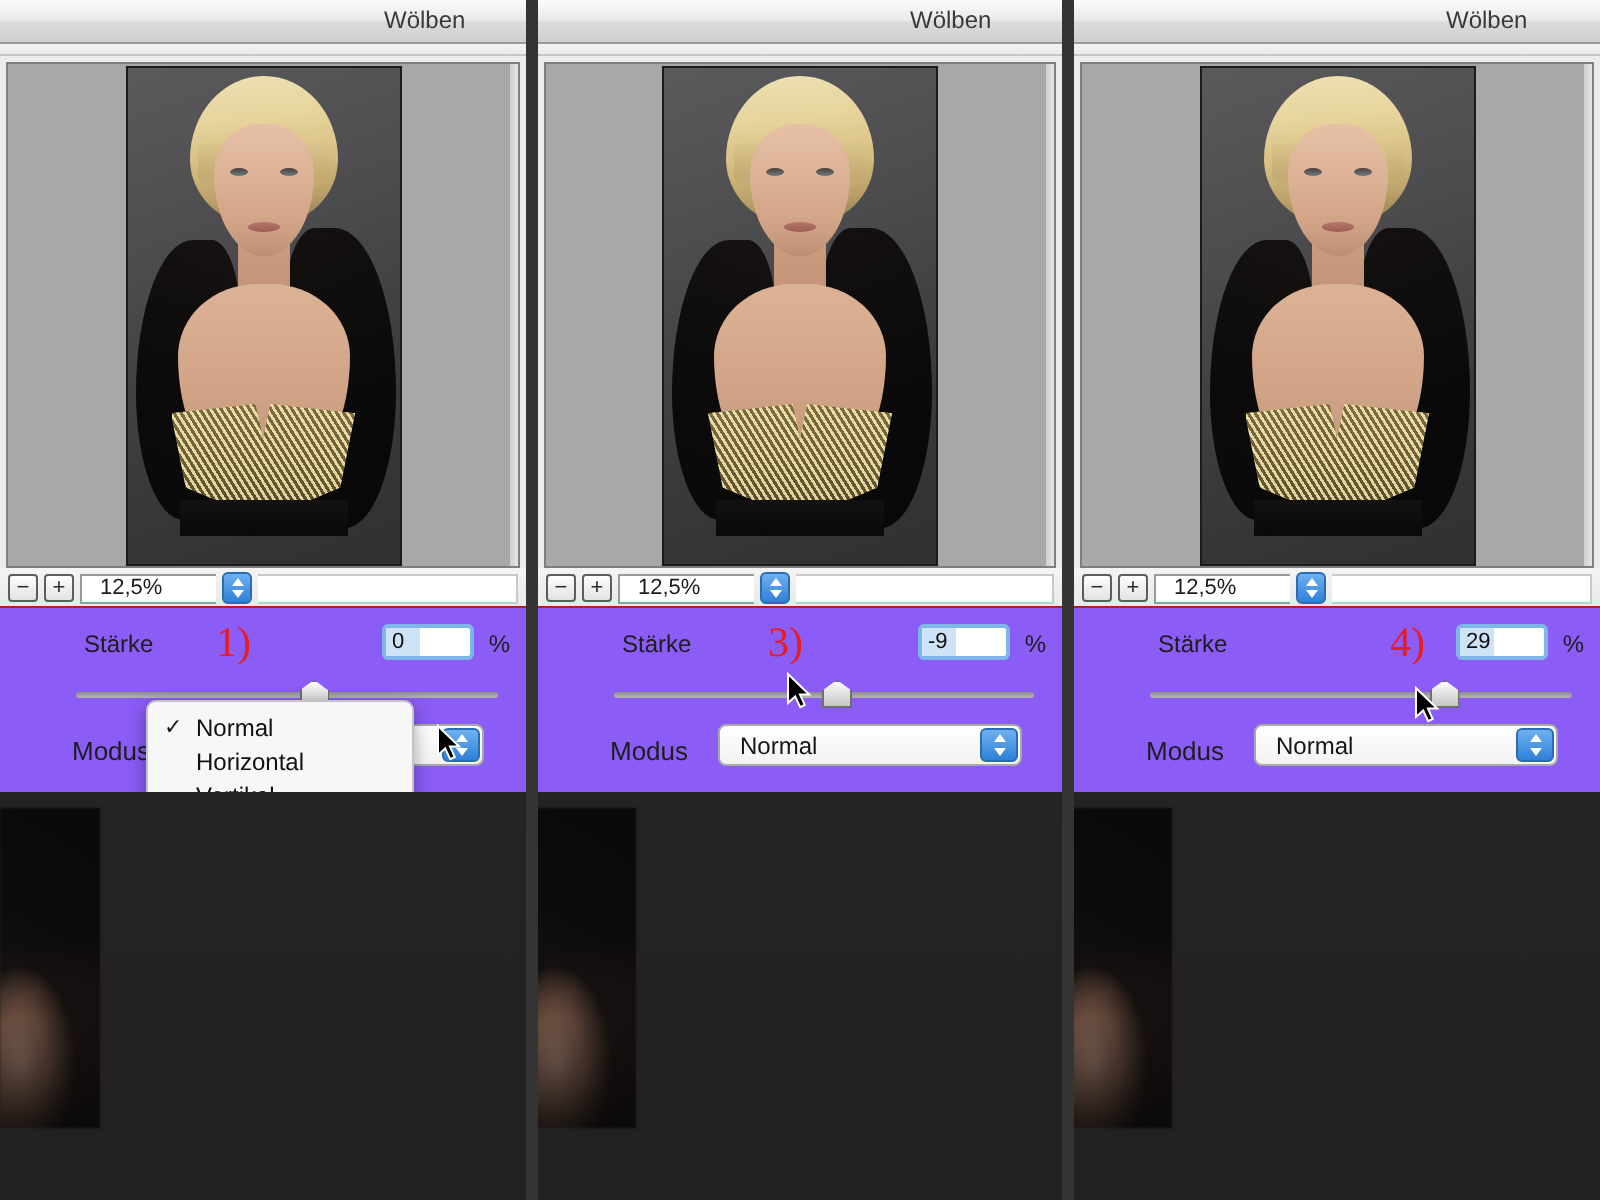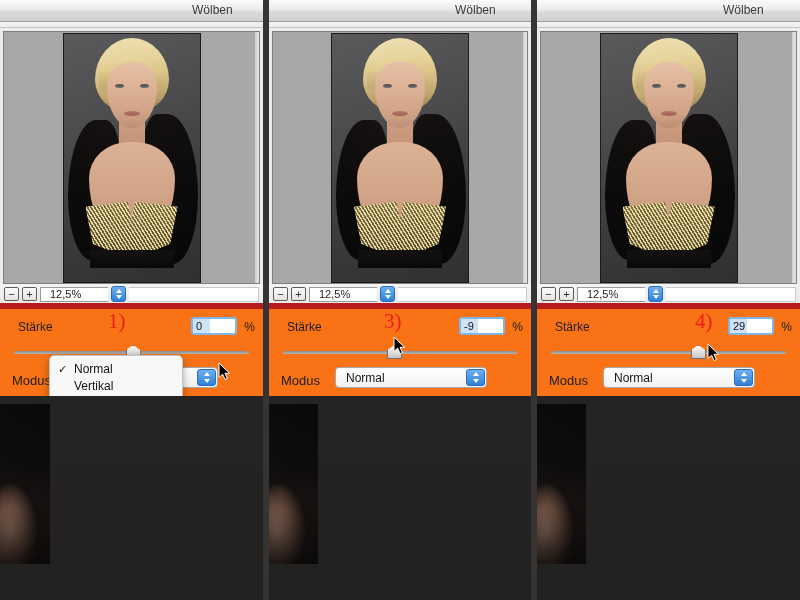--- a/index.html
+++ b/index.html
@@ -95,22 +95,22 @@
     background:linear-gradient(180deg,#6fb1ef,#2f80d8);
     border:1px solid #2a6cb5;box-sizing:border-box;position:relative;flex:none;}
   .stepper i{position:absolute;left:50%;transform:translateX(-50%);
     width:0;height:0;border-left:3px solid transparent;border-right:3px solid transparent;}
   .stepper i.up{top:2px;border-bottom:4px solid #fff;}
   .stepper i.dn{bottom:2px;border-top:4px solid #fff;}
   .zoom-rest{flex:1;height:15px;background:#fff;border:1px solid #c9c9c9;border-left:none;
     box-sizing:border-box;}
 
   
-  .controls{position:relative;background:#f97316;height:99px;
-    border-top:6px solid #b91c1c;}
+  .controls{position:relative;background:#8b5cf6;height:99px;
+    border-top:1px solid #b91c1c;padding-left:24px;}
   .row1{position:relative;height:36px;}
   .lbl{position:absolute;left:18px;top:11px;font-size:12px;color:#1d1d1d;}
   .valwrap{position:absolute;right:26px;top:8px;width:46px;height:18px;
     border:2px solid #7fb6e8;border-radius:3px;background:#fff;box-sizing:border-box;
     display:flex;align-items:center;}
   .valwrap .v{font-size:11px;color:#111;padding-left:3px;background:#cfe3f7;
     height:100%;display:flex;align-items:center;min-width:14px;}
   .pct{position:absolute;right:8px;top:11px;font-size:12px;color:#1d1d1d;}
 
   .sliderrow{position:relative;height:16px;}
@@ -217,20 +217,23 @@
               <i class="up"></i>
               <i class="dn"></i>
             </span>
         </div>
         <div class="menu">
           <div class="mi">
             <span class="chk">✓</span>
             <span>Normal</span>
           </div>
           <div class="mi">
+            <span>Horizontal</span>
+          </div>
+          <div class="mi">
             <span>Vertikal</span>
           </div>
         </div>
       </div>
     </div>
 
     <span class="anno" id="a1" style="left: 108px; top: 309px;">1)</span>
     <span class="anno" id="a2" style="left: 122px; top: 359px;">2)</span>
 
     <span class="cursor" id="c1" style="left: 218px; top: 362px;">

